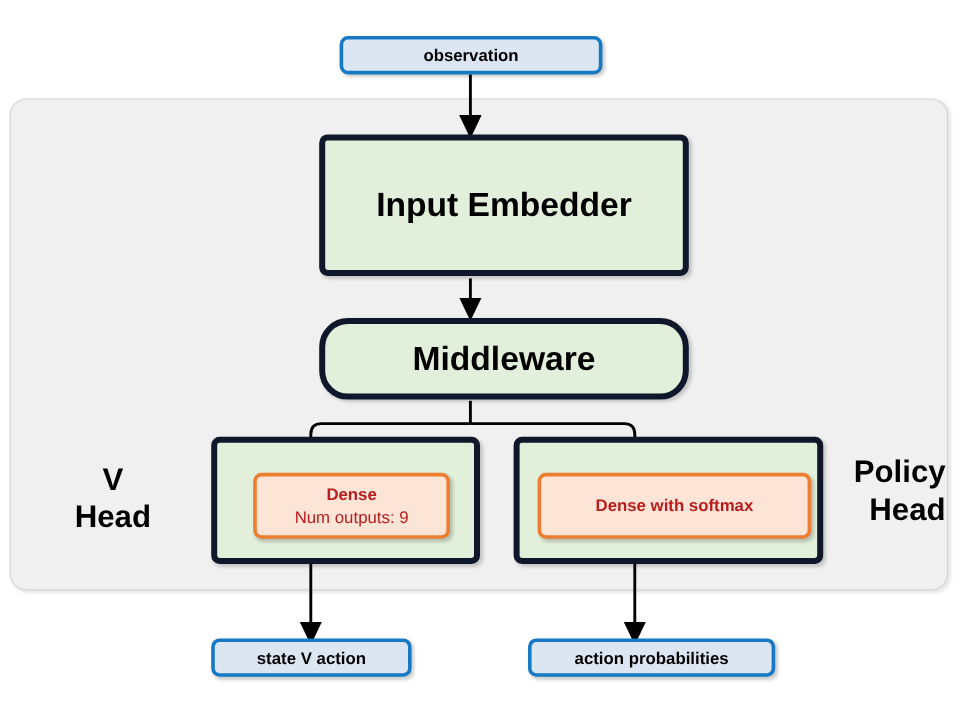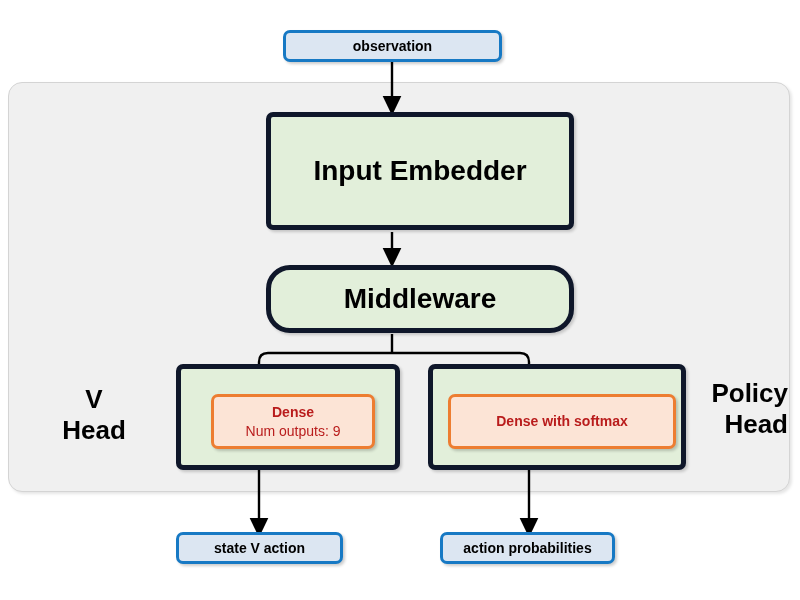--- a/index.html
+++ b/index.html
@@ -168,17 +168,17 @@
 
   <div class="head-label" style="left:668px; top:378px; width:120px;text-align:right;">
     <div>Policy</div>
     <div>Head</div>
   </div>
 
   <div class="node io-box" style="left:176px; top:532px; width:167px; height:32px;">
     <span>state V action</span>
   </div>
 
-  <div class="node io-box" style="left:440px; top:532px; width:175px; height:32px;">
+  <div class="node io-box" style="left:440px; top:532px; width:206px; height:32px;">
     <span>action probabilities</span>
   </div>
 
 </div>
 
 </body></html>

